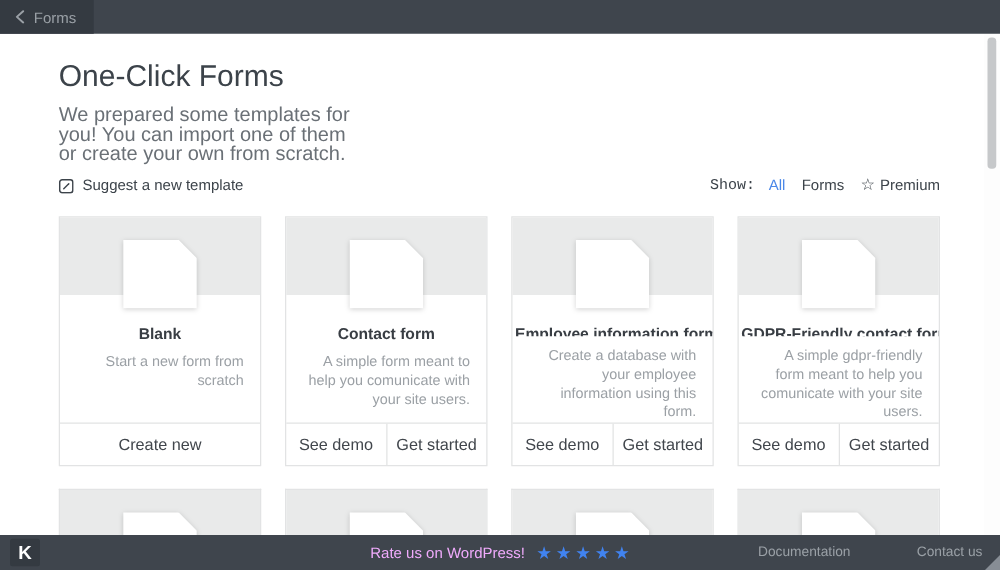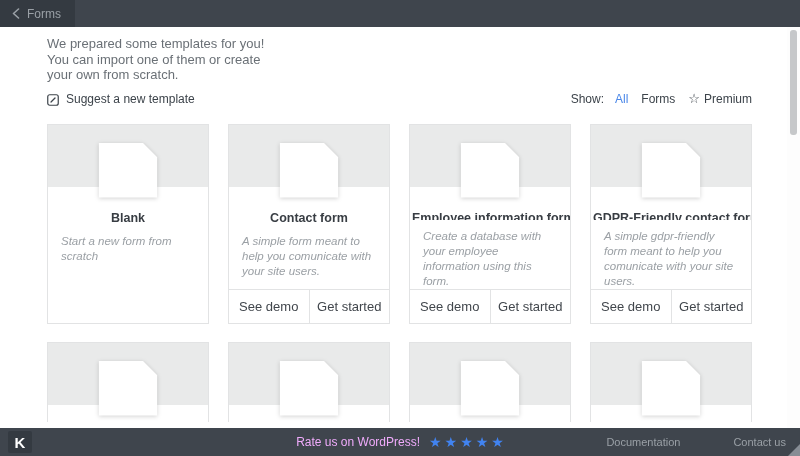--- a/index.html
+++ b/index.html
@@ -21,39 +21,39 @@
   
   .topbar{position:absolute;top:0;left:0;width:800px;height:27px;background:var(--bar-bg);z-index:20;display:flex;align-items:stretch;}
   .back-btn{display:flex;align-items:center;gap:7px;background:var(--bar-dark);color:#9aa0a6;font-size:12px;padding:0 14px 0 12px;border:none;cursor:pointer;font-family:inherit;}
   .back-btn svg{display:block;}
 
   
   .page{position:absolute;top:27px;left:0;width:800px;height:401px;overflow:hidden;background:#fff;}
   .content{margin-left:47px;width:705px;}
 
   h1.page-title{margin-top:21px;font-size:24px;font-weight:400;color:var(--ink);line-height:28px;}
-  p.page-subtitle{margin-top:9px;width:238px;font-size:13px;line-height:15.5px;color:var(--muted);}
+  p.page-subtitle{margin-top:9px;width:238px;font-size:16px;line-height:15.5px;color:var(--muted);}
 
   .toolbar{margin-top:8px;display:flex;justify-content:space-between;align-items:center;height:16px;}
   .suggest{display:flex;align-items:flex-end;gap:7px;background:none;border:none;cursor:pointer;font-family:inherit;font-size:12px;color:var(--ink);padding:0;}
   .filters{display:flex;align-items:center;gap:13px;font-size:12px;color:var(--ink);}
-  .filters .show-label{margin-right:-2px;}
+  .filters .show-label{margin-right:-2px;font-family:Liberation Mono, monospace;}
   .filter{background:none;border:none;cursor:pointer;font-family:inherit;font-size:12px;color:var(--ink);padding:0;display:flex;gap:4px;}
   .filter.active{color:var(--accent);}
   .star-outline{font-size:13px;line-height:1;}
 
   
   .grid{margin-top:17px;display:grid;grid-template-columns:repeat(4,162px);column-gap:19px;row-gap:18px;}
   .card{border:1px solid var(--card-border);background:#fff;height:200px;display:flex;flex-direction:column;}
   .card.partial{height:80px;border-bottom:none;}
   .card-header{height:62px;background:var(--card-header);position:relative;flex:none;}
   .paper{position:absolute;left:50%;top:18px;transform:translateX(-50%);filter:drop-shadow(0 1px 2px rgba(0,0,0,0.18));}
   .paper-shape{width:59px;height:55px;background:#fff;clip-path:polygon(0 0,calc(100% - 15px) 0,100% 15px,100% 100%,0 100%);}
   .card-title{margin-top:24px;text-align:center;font-size:12.5px;font-weight:bold;color:#383d43;padding:0 2px;white-space:nowrap;overflow:hidden;}
-  .card-desc{margin-top:9px;text-align:left;font-size:11.5px;line-height:15px;color:var(--desc);padding:0 13px;font-style:italic;}
+  .card-desc{margin-top:9px;text-align:right;font-size:11.5px;line-height:15px;color:var(--desc);padding:0 13px;}
   .card-footer{margin-top:auto;border-top:1px solid var(--card-border);height:34px;display:flex;flex:none;}
   .card-action{flex:1;background:none;border:none;cursor:pointer;font-family:inherit;font-size:13px;color:#41464c;display:flex;align-items:center;justify-content:center;}
   .card-action + .card-action{border-left:1px solid var(--card-border);}
 
   
   .scrollbar{position:absolute;top:27px;right:0;width:13px;height:401px;background:#fdfdfd;z-index:15;}
   .scroll-thumb{position:absolute;top:3px;right:3px;width:7px;height:105px;background:#c6c8ca;border-radius:3px;cursor:pointer;}
 
   
   .bottombar{position:absolute;bottom:0;left:0;width:800px;height:28px;background:var(--bar-bg);z-index:20;display:flex;align-items:center;}
@@ -76,20 +76,21 @@
     <button class="back-btn">
       <svg width="8" height="11" viewBox="0 0 8 11">
           <polyline points="6.5,1 1.5,5.5 6.5,10" fill="none" stroke="#9aa0a6" stroke-width="1.6" stroke-linecap="round" stroke-linejoin="round"></polyline>
         </svg>
       <span>Forms</span>
     </button>
   </div>
 
   <div class="page">
     <div class="content">
+      <h1 class="page-title">One-Click Forms</h1>
       <p class="page-subtitle">We prepared some templates for you! You can import one of them or create your own from scratch.</p>
 
       <div class="toolbar">
         <button class="suggest">
           <svg width="12" height="12" viewBox="0 0 12 12">
               <rect x="0.75" y="0.75" width="10.5" height="10.5" rx="2" fill="none" stroke="#3c434a" stroke-width="1.2"></rect>
               <line x1="4" y1="8" x2="8" y2="4" stroke="#3c434a" stroke-width="1.2" stroke-linecap="round"></line>
             </svg>
           <span>Suggest a new template</span>
         </button>
@@ -111,20 +112,23 @@
       <div class="grid">
 
         <div class="card">
           <div class="card-header">
             <div class="paper">
                 <div class="paper-shape"></div>
               </div>
           </div>
           <div class="card-title">Blank</div>
           <div class="card-desc">Start a new form from scratch</div>
+          <div class="card-footer">
+            <button class="card-action">Create new</button>
+          </div>
         </div>
 
         <div class="card">
           <div class="card-header">
             <div class="paper">
                 <div class="paper-shape"></div>
               </div>
           </div>
           <div class="card-title">Contact form</div>
           <div class="card-desc">A simple form meant to help you comunicate with your site users.</div>

